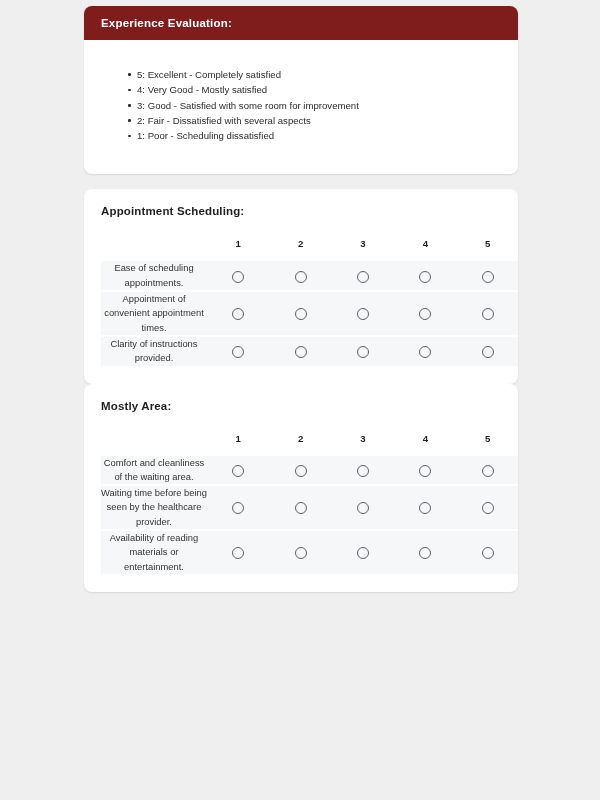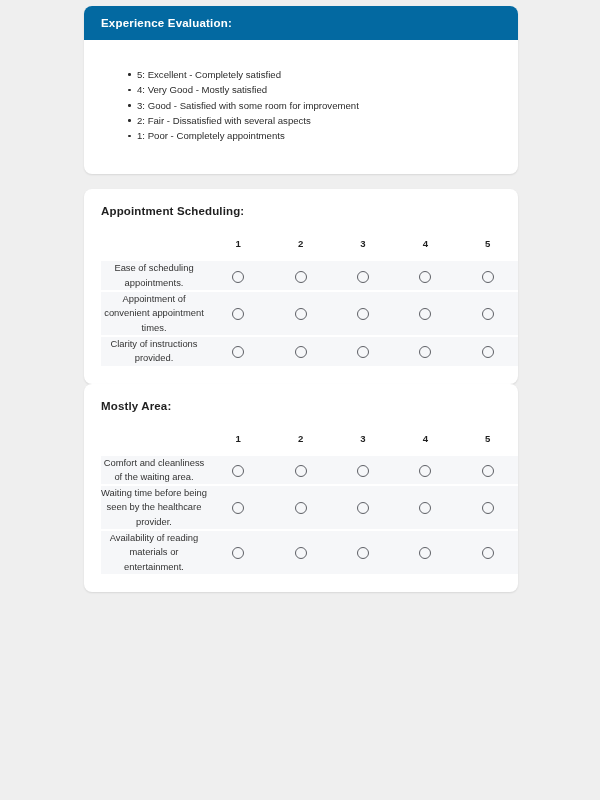--- a/index.html
+++ b/index.html
@@ -28,21 +28,21 @@
     border-radius: 8px;
     box-shadow: 0 1px 2px rgba(0,0,0,0.10);
     overflow: hidden;
   }
 
   
   .legend-card {
     margin-bottom: 15px;
   }
   .legend-header {
-    background: #0369a1;
+    background: #7f1d1d;
     color: #ffffff;
     font-size: 11.5px;
     font-weight: bold;
     letter-spacing: 0.2px;
     padding: 11px 16px 11px 17px;
   }
   .legend-body {
     padding: 14px 16px 18px 16px;
   }
   .legend-list {
@@ -137,21 +137,21 @@
 <div class="page">
 
   <div class="card legend-card">
     <div class="legend-header">Experience Evaluation:</div>
     <div class="legend-body">
       <ul class="legend-list">
         <li>5: Excellent - Completely satisfied</li>
         <li>4: Very Good - Mostly satisfied</li>
         <li>3: Good - Satisfied with some room for improvement</li>
         <li>2: Fair - Dissatisfied with several aspects</li>
-        <li>1: Poor - Completely appointments</li>
+        <li>1: Poor - Scheduling dissatisfied</li>
       </ul>
     </div>
   </div>
 
   <div class="card matrix-card">
     <div class="matrix-title">Appointment Scheduling:</div>
     <table class="matrix-table">
       <thead>
         <tr>
           <th class="col-label"></th>

